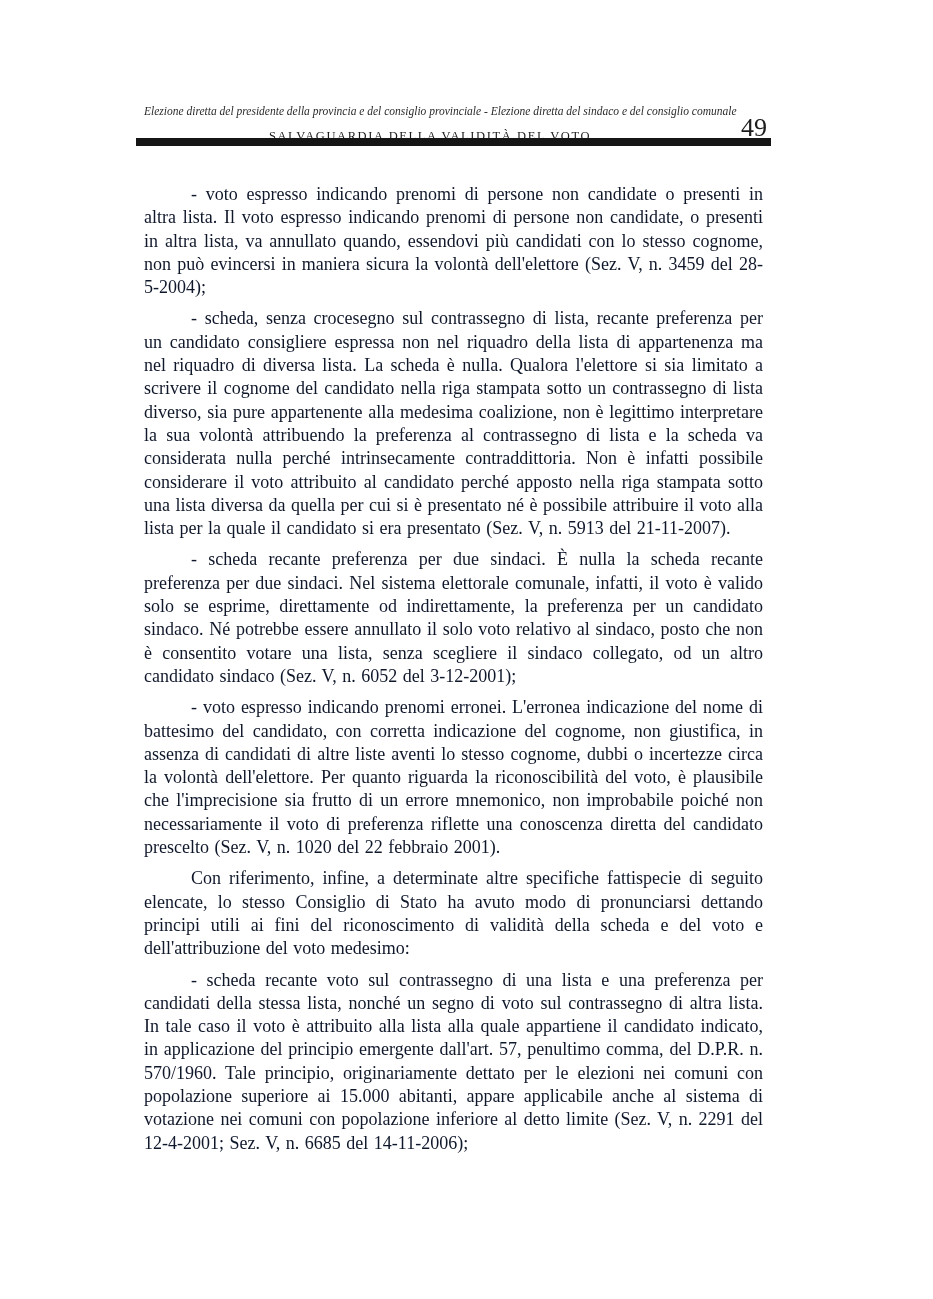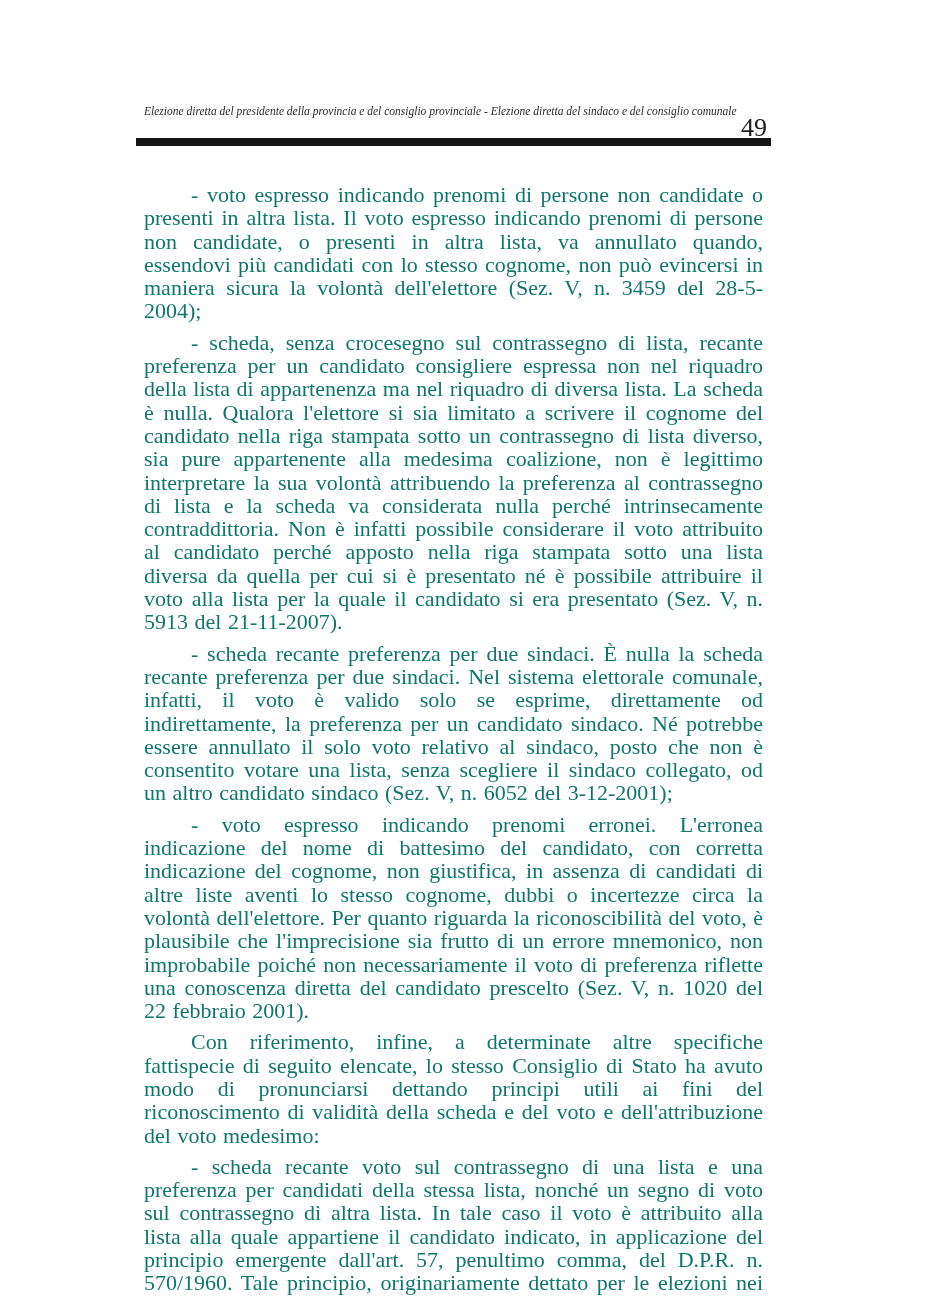--- a/index.html
+++ b/index.html
@@ -51,35 +51,36 @@
     height: 2.5px;
     background: #151515;
   }
   .body-text {
     position: absolute;
     left: 128px;
     top: 167px;
     width: 635px;
   }
   .body-text p {
-    font-size: 22px;
+    font-size: 18px;
     line-height: 23.3px;
     text-align: justify;
     text-indent: 47px;
     word-spacing: 1px;
-    color: #0f766e;
+    color: #0f172a;
   }
 </style>
 </head>
 <body>
 
 <div class="page">
 
   <div class="header-block">
     <div class="running-title">Elezione diretta del presidente della provincia e del consiglio provinciale - Elezione diretta del sindaco e del consiglio comunale</div>
+    <div class="section-title">SALVAGUARDIA DELLA VALIDITÀ DEL VOTO</div>
   </div>
 
   <div class="page-number">49</div>
 
   <div class="header-rule"></div>
 
   <div class="body-text">
       <p>- voto espresso indicando prenomi di persone non candidate o presenti in altra lista. Il voto espresso indicando prenomi di persone non candidate, o presenti in altra lista, va annullato quando, essendovi più candidati con lo stesso cognome, non può evincersi in maniera sicura la volontà dell'elettore (Sez. V, n. 3459 del 28-5-2004);</p>
       <p>- scheda, senza crocesegno sul contrassegno di lista, recante preferenza per un candidato consigliere espressa non nel riquadro della lista di appartenenza ma nel riquadro di diversa lista. La scheda è nulla. Qualora l'elettore si sia limitato a scrivere il cognome del candidato nella riga stampata sotto un contrassegno di lista diverso, sia pure appartenente alla medesima coalizione, non è legittimo interpretare la sua volontà attribuendo la preferenza al contrassegno di lista e la scheda va considerata nulla perché intrinsecamente contraddittoria. Non è infatti possibile considerare il voto attribuito al candidato perché apposto nella riga stampata sotto una lista diversa da quella per cui si è presentato né è possibile attribuire il voto alla lista per la quale il candidato si era presentato (Sez. V, n. 5913 del 21-11-2007).</p>
       <p>- scheda recante preferenza per due sindaci. È nulla la scheda recante preferenza per due sindaci. Nel sistema elettorale comunale, infatti, il voto è valido solo se esprime, direttamente od indirettamente, la preferenza per un candidato sindaco. Né potrebbe essere annullato il solo voto relativo al sindaco, posto che non è consentito votare una lista, senza scegliere il sindaco collegato, od un altro candidato sindaco (Sez. V, n. 6052 del 3-12-2001);</p>

